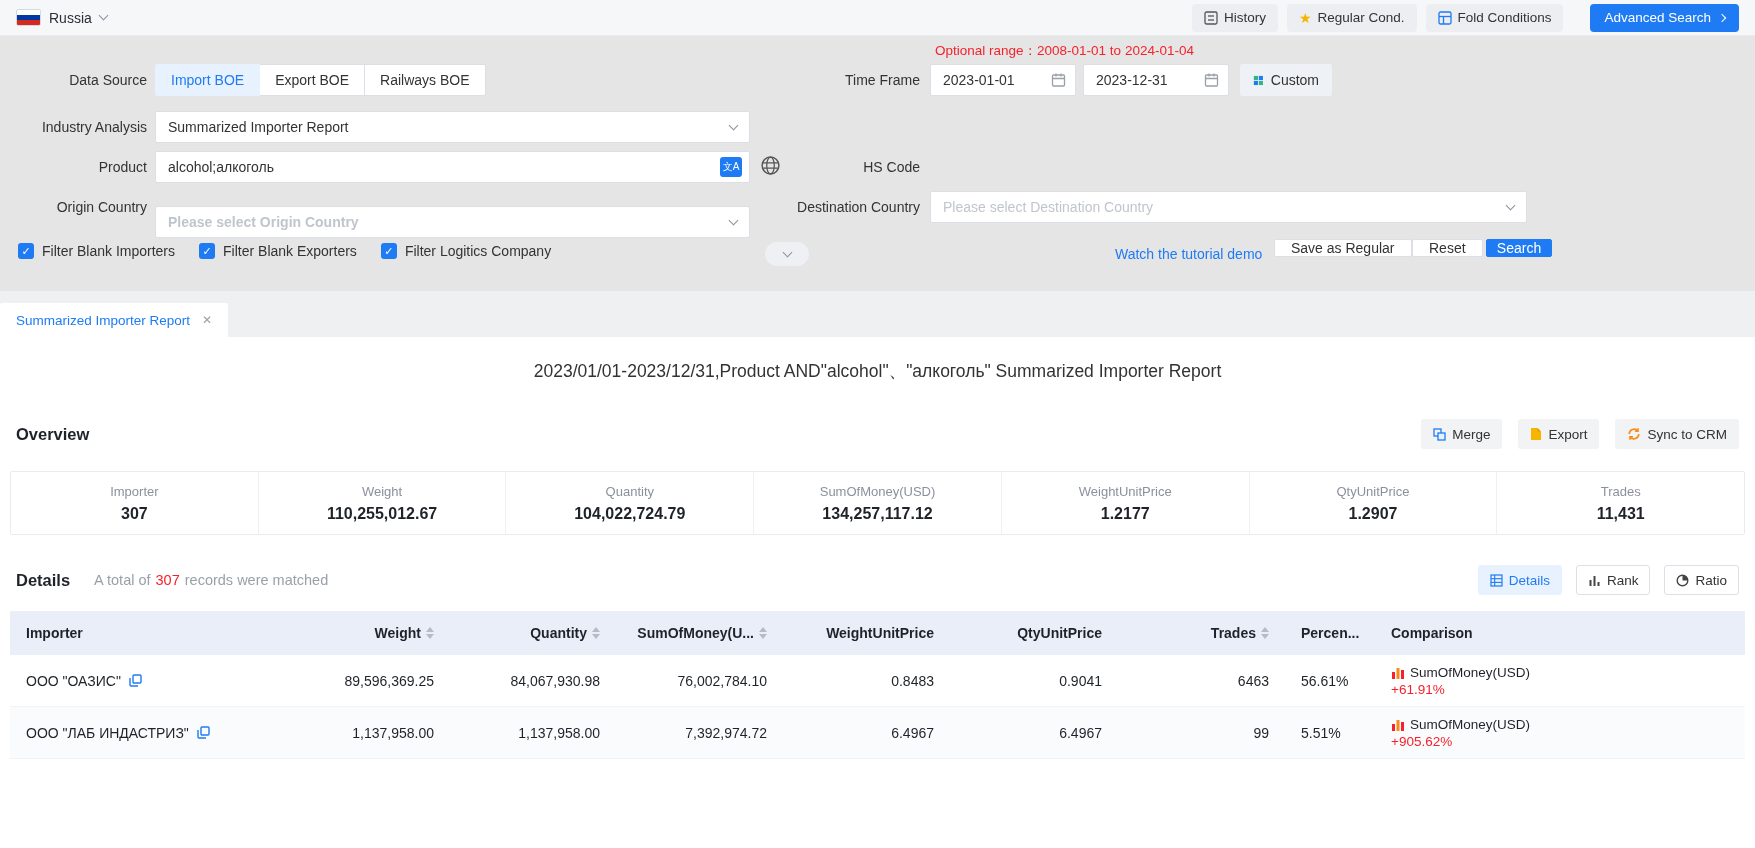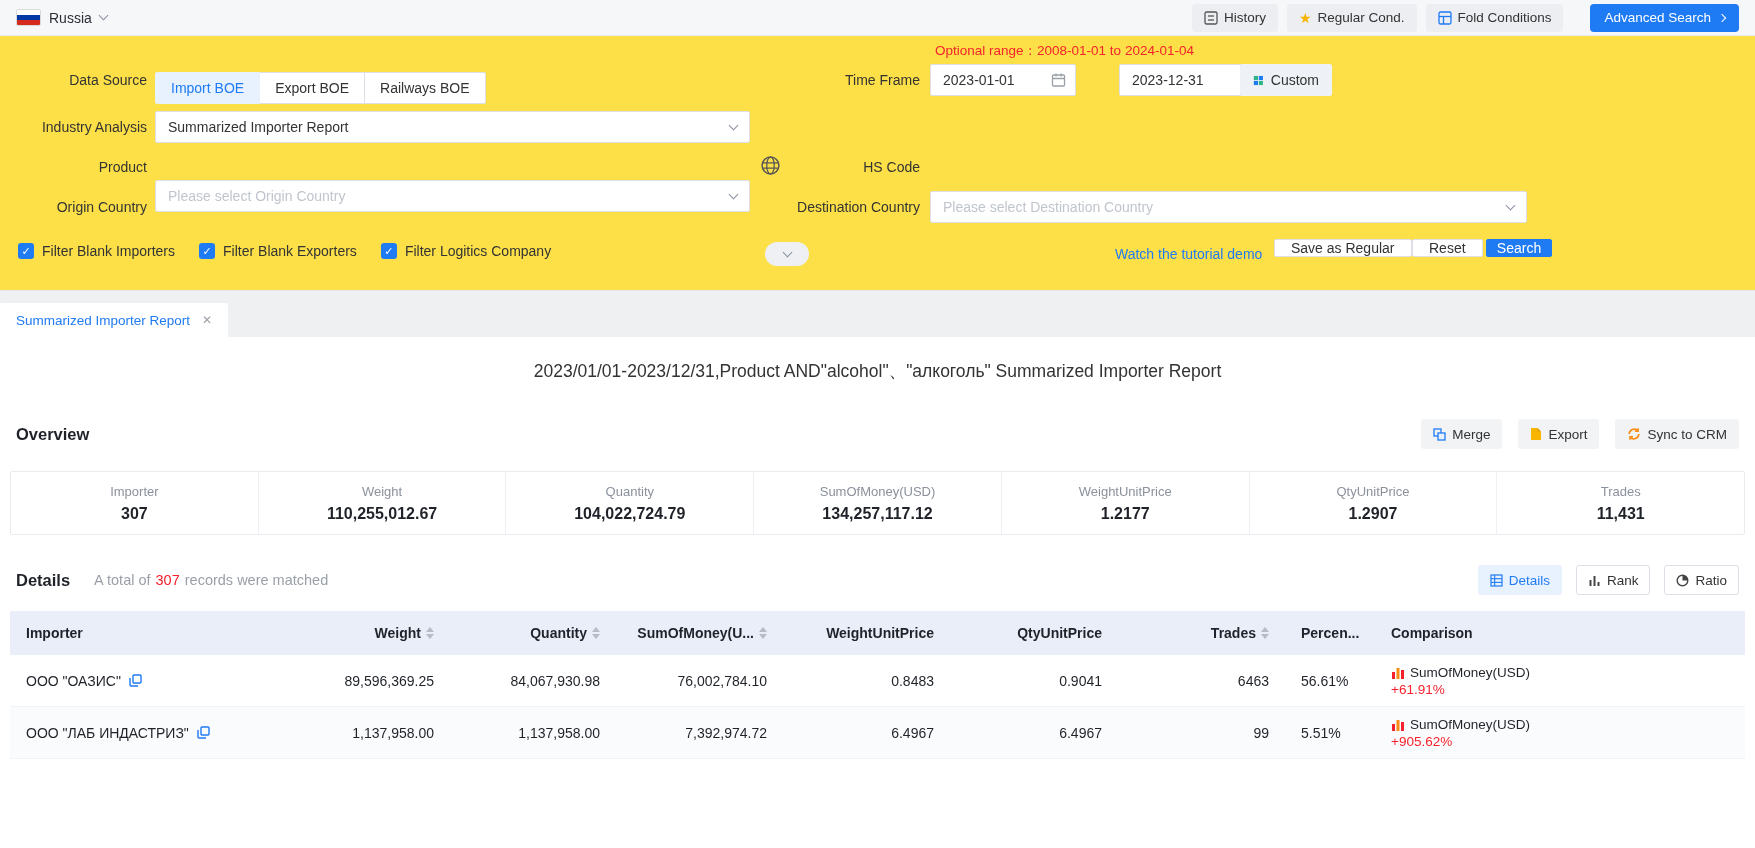--- a/index.html
+++ b/index.html
@@ -35,25 +35,25 @@
     display: flex; align-items: center; gap: 6px; font-size: 13.5px; color: #333; cursor: pointer;
   }
   .bar-btn .star { color: #f7b500; font-size: 14px; line-height: 1; }
   .adv-btn {
     height: 28px; margin-left: 18px; padding: 0 14px; background: var(--blue); color: #fff;
     border-radius: 4px; display: flex; align-items: center; gap: 8px; font-size: 13.5px; cursor: pointer;
   }
   .chev-r { width: 6px; height: 6px; border-right: 1.8px solid #fff; border-top: 1.8px solid #fff; transform: rotate(45deg); display: inline-block; }
 
   
-  .form { position: relative; height: 254px; background: #fde047; }
+  .form { position: relative; height: 254px; background: #e5e5e5; }
   .f-label { position: absolute; font-size: 14px; color: #333; line-height: 32px; text-align: right; }
   .opt-range { position: absolute; left: 935px; top: 6px; font-size: 13.5px; color: var(--red); }
 
-  .seg { position: absolute; left: 155px; top: 36px; display: flex; height: 32px; }
+  .seg { position: absolute; left: 155px; top: 28px; display: flex; height: 32px; }
   .seg-item {
     padding: 0 15px; border: 1px solid var(--border); background: #fff; font-size: 14px;
     display: flex; align-items: center; color: #333; cursor: pointer; margin-left: -1px;
   }
   .seg-item:first-child { margin-left: 0; border-radius: 2px 0 0 2px; }
   .seg-item:last-child { border-radius: 0 2px 2px 0; }
   .seg-item.active { background: var(--blue-light); color: var(--blue); border-color: var(--blue-light); position: relative; z-index: 1; }
 
   .ctl { position: absolute; height: 32px; border: 1px solid var(--border); border-radius: 2px; background: #fff; }
   .sel { display: flex; align-items: center; justify-content: space-between; padding: 0 12px; font-size: 14px; color: #333; cursor: pointer; }
@@ -193,21 +193,21 @@
     <input class="tbox" style="padding-right: 34px;" value="2023-01-01">
     <span class="icon-abs" style="right:9px;">
       <svg width="15" height="15" viewBox="0 0 15 15">
           <rect x="1.5" y="2.5" width="12" height="11" rx="1" fill="none" stroke="#9aa0a8" stroke-width="1.3"></rect>
           <line x1="1.5" y1="6" x2="13.5" y2="6" stroke="#9aa0a8" stroke-width="1.3"></line>
           <line x1="5" y1="1" x2="5" y2="4" stroke="#9aa0a8" stroke-width="1.3"></line>
           <line x1="10" y1="1" x2="10" y2="4" stroke="#9aa0a8" stroke-width="1.3"></line>
         </svg>
     </span>
   </div>
-  <div class="input-wrap" style="left:1083px;top:28px;width:146px;margin-left:36px;">
+  <div class="input-wrap" style="left:1083px;top:28px;width:146px;">
     <input class="tbox" style="padding-right: 34px;" value="2023-12-31">
     <span class="icon-abs" style="right:9px;">
       <svg width="15" height="15" viewBox="0 0 15 15">
           <rect x="1.5" y="2.5" width="12" height="11" rx="1" fill="none" stroke="#9aa0a8" stroke-width="1.3"></rect>
           <line x1="1.5" y1="6" x2="13.5" y2="6" stroke="#9aa0a8" stroke-width="1.3"></line>
           <line x1="5" y1="1" x2="5" y2="4" stroke="#9aa0a8" stroke-width="1.3"></line>
           <line x1="10" y1="1" x2="10" y2="4" stroke="#9aa0a8" stroke-width="1.3"></line>
         </svg>
     </span>
   </div>
@@ -221,33 +221,39 @@
     <span>Custom</span>
   </div>
 
   <div class="f-label" style="left:0;width:147px;top:75px;">Industry Analysis</div>
   <div class="ctl sel" style="left:155px;top:75px;width:595px;">
     <span>Summarized Importer Report</span>
     <span class="chev"></span>
   </div>
 
   <div class="f-label" style="left:0;width:147px;top:115px;">Product</div>
+  <div class="input-wrap" style="left:155px;top:115px;width:595px;">
+    <input class="tbox" style="padding-right: 40px;" value="alcohol;алкоголь">
+    <span class="icon-abs" style="right:7px;">
+        <span class="trans-badge">文A</span>
+      </span>
+  </div>
   <span class="globe-btn">
     <svg width="21" height="21" viewBox="0 0 20 20">
         <circle cx="10" cy="10" r="8" fill="none" stroke="#555" stroke-width="1.4"></circle>
         <line x1="3" y1="7.5" x2="17" y2="7.5" stroke="#555" stroke-width="1.2"></line>
         <line x1="3" y1="12.5" x2="17" y2="12.5" stroke="#555" stroke-width="1.2"></line>
         <ellipse cx="10" cy="10" rx="3.6" ry="8" fill="none" stroke="#555" stroke-width="1.2"></ellipse>
       </svg>
   </span>
 
   <div class="f-label" style="left:770px;width:150px;top:115px;">HS Code</div>
 
   <div class="f-label" style="left:0;width:147px;top:155px;">Origin Country</div>
-  <div class="ctl sel" style="left:155px;top:144px;width:595px;">
+  <div class="ctl sel" style="left:155px;top:170px;width:595px;font-weight:bold;">
     <span class="ph">Please select Origin Country</span>
     <span class="chev"></span>
   </div>
   <div class="f-label" style="left:770px;width:150px;top:155px;">Destination Country</div>
   <div class="ctl sel" style="left:930px;top:155px;width:597px;">
     <span class="ph">Please select Destination Country</span>
     <span class="chev"></span>
   </div>
 
   <div class="filters">

